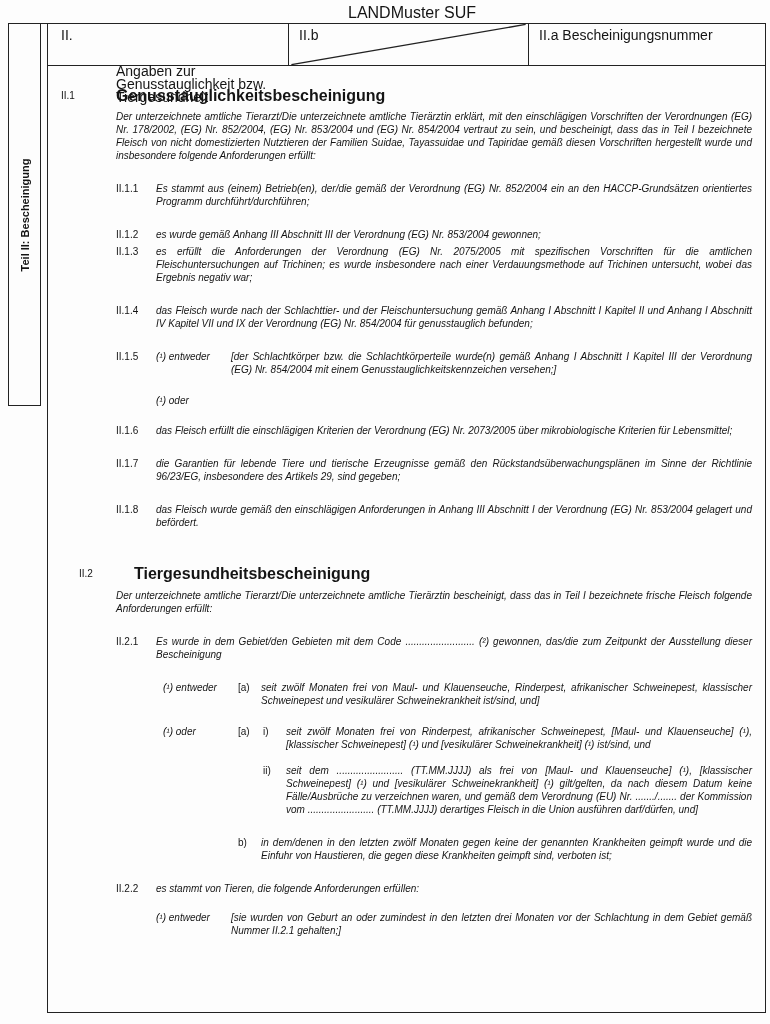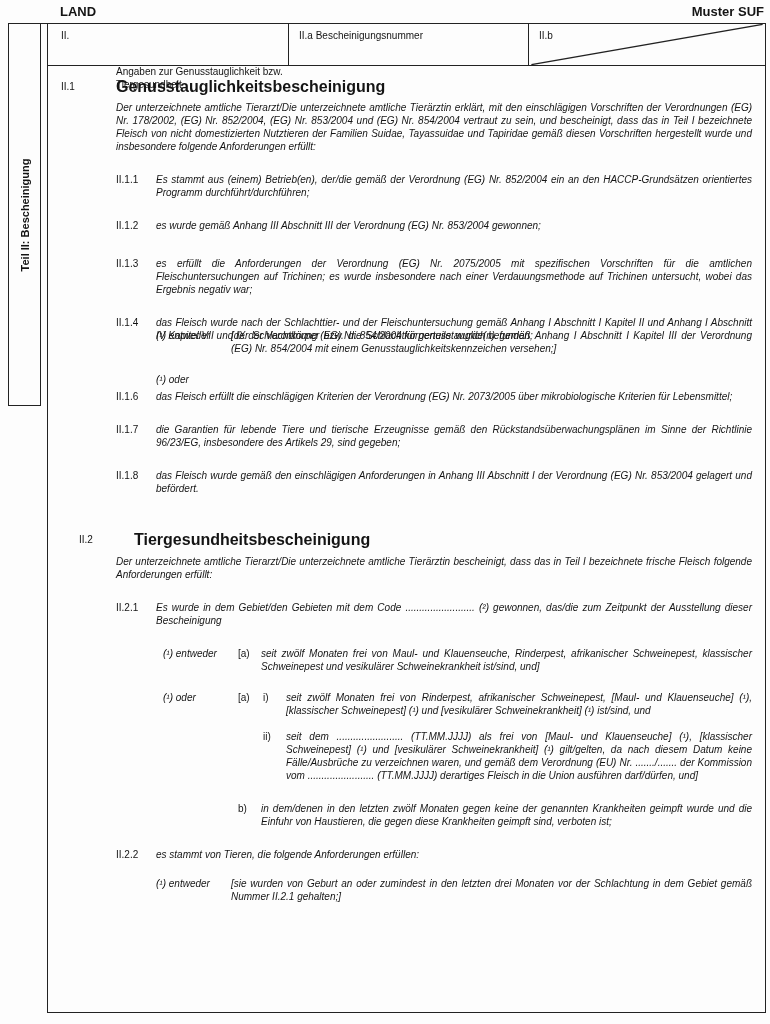--- a/index.html
+++ b/index.html
@@ -6,22 +6,22 @@
   html,body { width:770px; height:1024px; }
   body {
     background:#fdfdfd;
     font-family:"Liberation Sans", sans-serif;
     color:#141414;
     position:relative;
     overflow:hidden;
   }
   .top-header {
     position:absolute; top:4px; left:60px; right:6px;
-    display:flex; justify-content:space-between;
-    font-size:13px; font-weight:bold;
+    display:flex; justify-content:center;
+    font-size:16px; font-weight:normal;
   }
   .top-rule {
     position:absolute; left:8px; top:23px; width:758px;
     border-top:1.5px solid #222;
   }
   .sidebar {
     position:absolute; left:8px; top:23px; width:33px; height:383px;
     border:1.5px solid #222; background:#fdfdfd;
   }
   .sidebar .rot {
@@ -30,44 +30,44 @@
     white-space:nowrap; font-size:11px; font-weight:bold;
   }
   .main-box {
     position:absolute; left:47px; top:23px; width:719px; height:990px;
     border:1.5px solid #222; background:#fdfdfd;
   }
   .hdr-row {
     display:grid; grid-template-columns:240px 240px 1fr;
     height:42px; border-bottom:1.5px solid #222;
   }
-  .hdr-cell { position:relative; font-size:10px; line-height:13px; }
+  .hdr-cell { position:relative; font-size:14px; line-height:13px; }
   .hdr-cell + .hdr-cell { border-left:1.5px solid #222; }
   .hc1-num { position:absolute; left:13px; top:5px; }
   .hc1-label { position:absolute; left:68px; top:5px; width:168px;margin-top:36px; }
   .hc2-label { position:absolute; left:10px; top:5px; }
   .hc3-label { position:absolute; left:10px; top:5px; }
   .diag { position:absolute; inset:0; width:100%; height:100%; }
 
   .doc-body { position:relative; padding-top:14px; font-size:10px; line-height:13px; }
   .jt { text-align:justify;font-style:italic; }
 
-  .r-sec   { margin:0 13px 0 13px; display:grid; grid-template-columns:55px 1fr; }
+  .r-sec   { margin:9px 13px 0 13px; display:grid; grid-template-columns:55px 1fr; }
   .r-sec .sec-title { font-weight:bold; font-size:16px; }
   .r-para  { margin:8px 13px 0 68px; }
   .r-item  { margin:20px 13px 0 68px; display:grid; grid-template-columns:40px 1fr; }
   .r-opt   { margin:18px 13px 0 96px; display:grid; grid-template-columns:87px 1fr; }
   .r-opt2  { margin:20px 13px 0 103px; display:grid; grid-template-columns:87px 23px 1fr; }
   .r-opt3  { margin:18px 13px 0 103px; display:grid; grid-template-columns:87px 25px 23px 1fr; }
   .r-ii    { margin:13px 13px 8px 215px; display:grid; grid-template-columns:23px 1fr; }
   .r-b     { margin:20px 13px 0 190px; display:grid; grid-template-columns:23px 1fr; }
   .opt-label { font-style:italic;margin-left:12px; }
 
-  .mt14 { margin-top:25px; }
-  .mt17 { margin-top:4px; }
+  .mt14 { margin-top:4px; }
+  .mt17 { margin-top:17px; }
   .mt16 { margin-top:16px; }
   .mt38 { margin-top:38px;padding-left:18px; }
   .mt9  { margin-top:9px; }
 </style>
 </head>
 <body>
 
 <div class="top-header">
   <span>LAND</span>
   <span>Muster SUF</span>
@@ -79,28 +79,28 @@
 </div>
 
 <div class="main-box">
 
   <div class="hdr-row">
     <div class="hdr-cell">
       <span class="hc1-num">II.</span>
       <span class="hc1-label">Angaben zur Genusstauglichkeit bzw. Tiergesundheit</span>
     </div>
     <div class="hdr-cell">
-      <span class="hc2-label">II.a  Bescheinigungsnummer</span>
-    </div>
-    <div class="hdr-cell">
       <span class="hc3-label">II.b</span>
       <svg class="diag" viewBox="0 0 100 100" preserveAspectRatio="none">
         <line x1="1" y1="99" x2="99" y2="1" stroke="#222" stroke-width="1.4" vector-effect="non-scaling-stroke"></line>
       </svg>
     </div>
+    <div class="hdr-cell">
+      <span class="hc2-label">II.a  Bescheinigungsnummer</span>
+    </div>
   </div>
 
   <div class="doc-body">
 
     <div class="r-sec">
       <span>II.1</span>
       <span class="sec-title">Genusstauglichkeitsbescheinigung</span>
     </div>
 
     <div class="r-para jt">Der unterzeichnete amtliche Tierarzt/Die unterzeichnete amtliche Tierärztin erklärt, mit den einschlägigen Vorschriften der Verordnungen (EG) Nr. 178/2002, (EG) Nr. 852/2004, (EG) Nr. 853/2004 und (EG) Nr. 854/2004 vertraut zu sein, und bescheinigt, dass das in Teil I bezeichnete Fleisch von nicht domestizierten Nutztieren der Familien Suidae, Tayassuidae und Tapiridae gemäß diesen Vorschriften hergestellt wurde und insbesondere folgende Anforderungen erfüllt:</div>
@@ -118,20 +118,24 @@
     <div class="r-item mt14">
       <span>II.1.3</span>
       <span class="jt">es erfüllt die Anforderungen der Verordnung (EG) Nr. 2075/2005 mit spezifischen Vorschriften für die amtlichen Fleischuntersuchungen auf Trichinen; es wurde insbesondere nach einer Verdauungsmethode auf Trichinen untersucht, wobei das Ergebnis negativ war;</span>
     </div>
 
     <div class="r-item">
       <span>II.1.4</span>
       <span class="jt">das Fleisch wurde nach der Schlachttier- und der Fleischuntersuchung gemäß Anhang I Abschnitt I Kapitel II und Anhang I Abschnitt IV Kapitel VII und IX der Verordnung (EG) Nr. 854/2004 für genusstauglich befunden;</span>
     </div>
 
+    <div class="r-item" style="margin-bottom:0;">
+      <span>II.1.5</span>
+      <span></span>
+    </div>
     <div class="r-opt" style="margin-top:-13px;">
       <span class="opt-label">(¹) entweder</span>
       <span class="jt">[der Schlachtkörper bzw. die Schlachtkörperteile wurde(n) gemäß Anhang I Abschnitt I Kapitel III der Verordnung (EG) Nr. 854/2004 mit einem Genusstauglichkeitskennzeichen versehen;]</span>
     </div>
     <div class="r-opt">
       <span class="opt-label">(¹) oder</span>
     </div>
 
     <div class="r-item mt17">
       <span>II.1.6</span>

